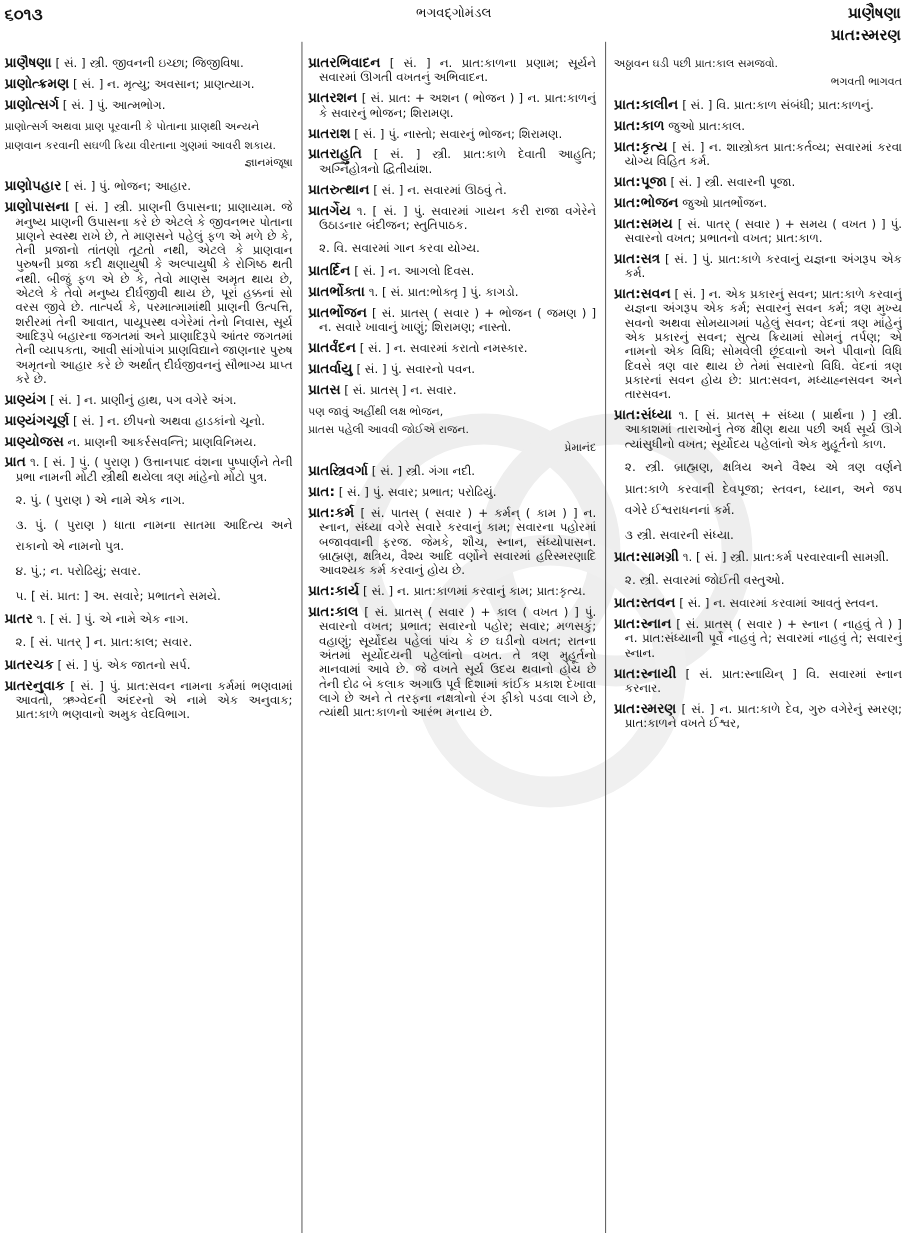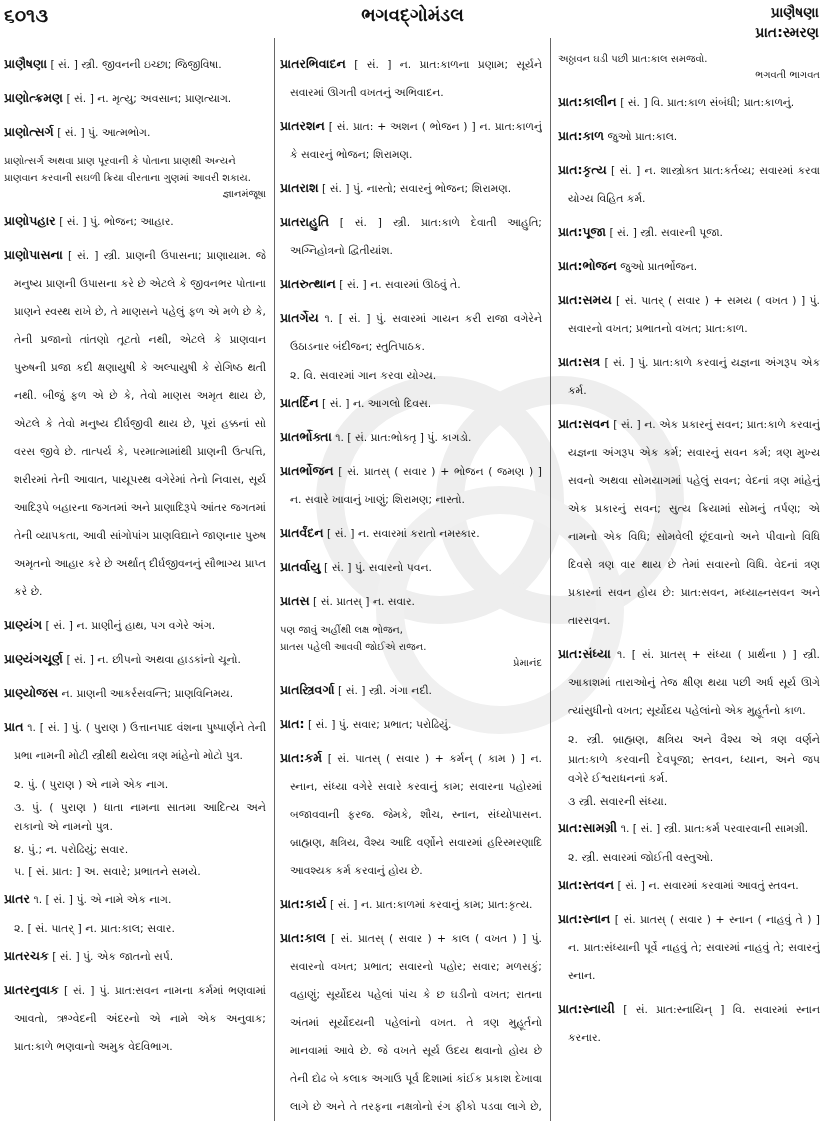--- a/index.html
+++ b/index.html
@@ -5,33 +5,33 @@
   html, body { margin:0; padding:0; background:#fff; }
   body {
     width:825px; height:1121px; overflow:hidden; position:relative;
     font-family:"DejaVu Sans", sans-serif; color:#111;
   }
   .watermark {
     position:absolute; left:300px; top:350px; width:400px; height:400px;
     pointer-events:none; z-index:0;
   }
   .header { position:absolute; left:0; top:0; width:825px; height:48px; z-index:1; }
-  .page-num { position:absolute; left:4px; top:4px; font-size:19px; font-weight:bold; }
-  .running-title { position:absolute; left:0; right:0; top:4px; text-align:center; font-size:18px; font-weight:bold; }
+  .page-num { position:absolute; left:4px; top:4px; font-size:15px; font-weight:bold; }
+  .running-title { position:absolute; left:0; right:0; top:4px; text-align:center; font-size:12px; font-weight:normal; }
   .guide-words { position:absolute; right:6px; top:2px; text-align:right; font-size:14px; font-weight:bold; line-height:20px; }
   .columns { position:absolute; left:0; top:50px; width:825px; height:1071px; z-index:1; }
   .col { position:absolute; top:0; height:1071px; overflow:hidden; }
   .col1 { left:4px; width:262px; }
   .col2 { left:280px; width:262px; }
   .col3 { left:558px; width:262px; }
   .divider { position:absolute; top:38px; width:1px; background:#666; height:1083px; z-index:1; }
   .d1 { left:274px; }
   .d2 { left:550px; }
   .entry {
-    font-size:10.8px; line-height:28px; text-align:justify;
+    font-size:10.8px; line-height:13px; text-align:justify;
     margin:0 0 5px 0; padding-left:10px; text-indent:-10px;
   }
   .entry .hw { font-weight:bold; font-size:12.5px; }
   .sense { font-size:11px; line-height:19.6px; padding-left:10px; margin:0 0 3px 0; text-align:justify; }
   .quote { font-size:10px; line-height:17px; margin:0; }
   .source { font-size:10px; line-height:16px; text-align:right; font-weight:normal; margin:0 0 5px 0; }
 </style>
 </head>
 <body>
 
@@ -110,14 +110,15 @@
       <p class="entry"><span class="hw">પ્રાત:સત્ર</span> <span class="body">[ સં. ] પું. પ્રાત:કાળે કરવાનું યજ્ઞના અંગરૂપ એક કર્મ.</span></p>
       <p class="entry"><span class="hw">પ્રાત:સવન</span> <span class="body">[ સં. ] ન. એક પ્રકારનું સવન; પ્રાત:કાળે કરવાનું યજ્ઞના અંગરૂપ એક કર્મ; સવારનું સવન કર્મ; ત્રણ મુખ્ય સવનો અથવા સોમયાગમાં પહેલું સવન; વેદનાં ત્રણ માંહેનું એક પ્રકારનું સવન; સુત્ય ક્રિયામાં સોમનું તર્પણ; એ નામનો એક વિધિ; સોમવેલી છૂંદવાનો અને પીવાનો વિધિ દિવસે ત્રણ વાર થાય છે તેમાં સવારનો વિધિ. વેદનાં ત્રણ પ્રકારનાં સવન હોય છે: પ્રાત:સવન, મધ્યાહ્નસવન અને તારસવન.</span></p>
       <p class="entry"><span class="hw">પ્રાત:સંધ્યા</span> <span class="body">૧. [ સં. પ્રાતસ્ + સંધ્યા ( પ્રાર્થના ) ] સ્ત્રી. આકાશમાં તારાઓનું તેજ ક્ષીણ થયા પછી અર્ધ સૂર્ય ઊગે ત્યાંસુધીનો વખત; સૂર્યોદય પહેલાંનો એક મુહૂર્તનો કાળ.</span></p>
       <p class="sense">૨. સ્ત્રી. બ્રાહ્મણ, ક્ષત્રિય અને વૈશ્ય એ ત્રણ વર્ણને પ્રાત:કાળે કરવાની દેવપૂજા; સ્તવન, ધ્યાન, અને જપ વગેરે ઈશ્વરાધનનાં કર્મ.</p>
       <p class="sense">૩ સ્ત્રી. સવારની સંધ્યા.</p>
       <p class="entry"><span class="hw">પ્રાત:સામગ્રી</span> <span class="body">૧. [ સં. ] સ્ત્રી. પ્રાત:કર્મ પરવારવાની સામગ્રી.</span></p>
       <p class="sense">૨. સ્ત્રી. સવારમાં જોઈતી વસ્તુઓ.</p>
       <p class="entry"><span class="hw">પ્રાત:સ્તવન</span> <span class="body">[ સં. ] ન. સવારમાં કરવામાં આવતું સ્તવન.</span></p>
       <p class="entry"><span class="hw">પ્રાત:સ્નાન</span> <span class="body">[ સં. પ્રાતસ્ ( સવાર ) + સ્નાન ( નાહવું તે ) ] ન. પ્રાત:સંધ્યાની પૂર્વે નાહવું તે; સવારમાં નાહવું તે; સવારનું સ્નાન.</span></p>
       <p class="entry"><span class="hw">પ્રાત:સ્નાયી</span> <span class="body">[ સં. પ્રાત:સ્નાયિન્ ] વિ. સવારમાં સ્નાન કરનાર.</span></p>
+      <p class="entry"><span class="hw">પ્રાત:સ્મરણ</span> <span class="body">[ સં. ] ન. પ્રાત:કાળે દેવ, ગુરુ વગેરેનું સ્મરણ; પ્રાત:કાળને વખતે ઈશ્વર,</span></p>
     </div>
 </div>
 
 </body></html>

